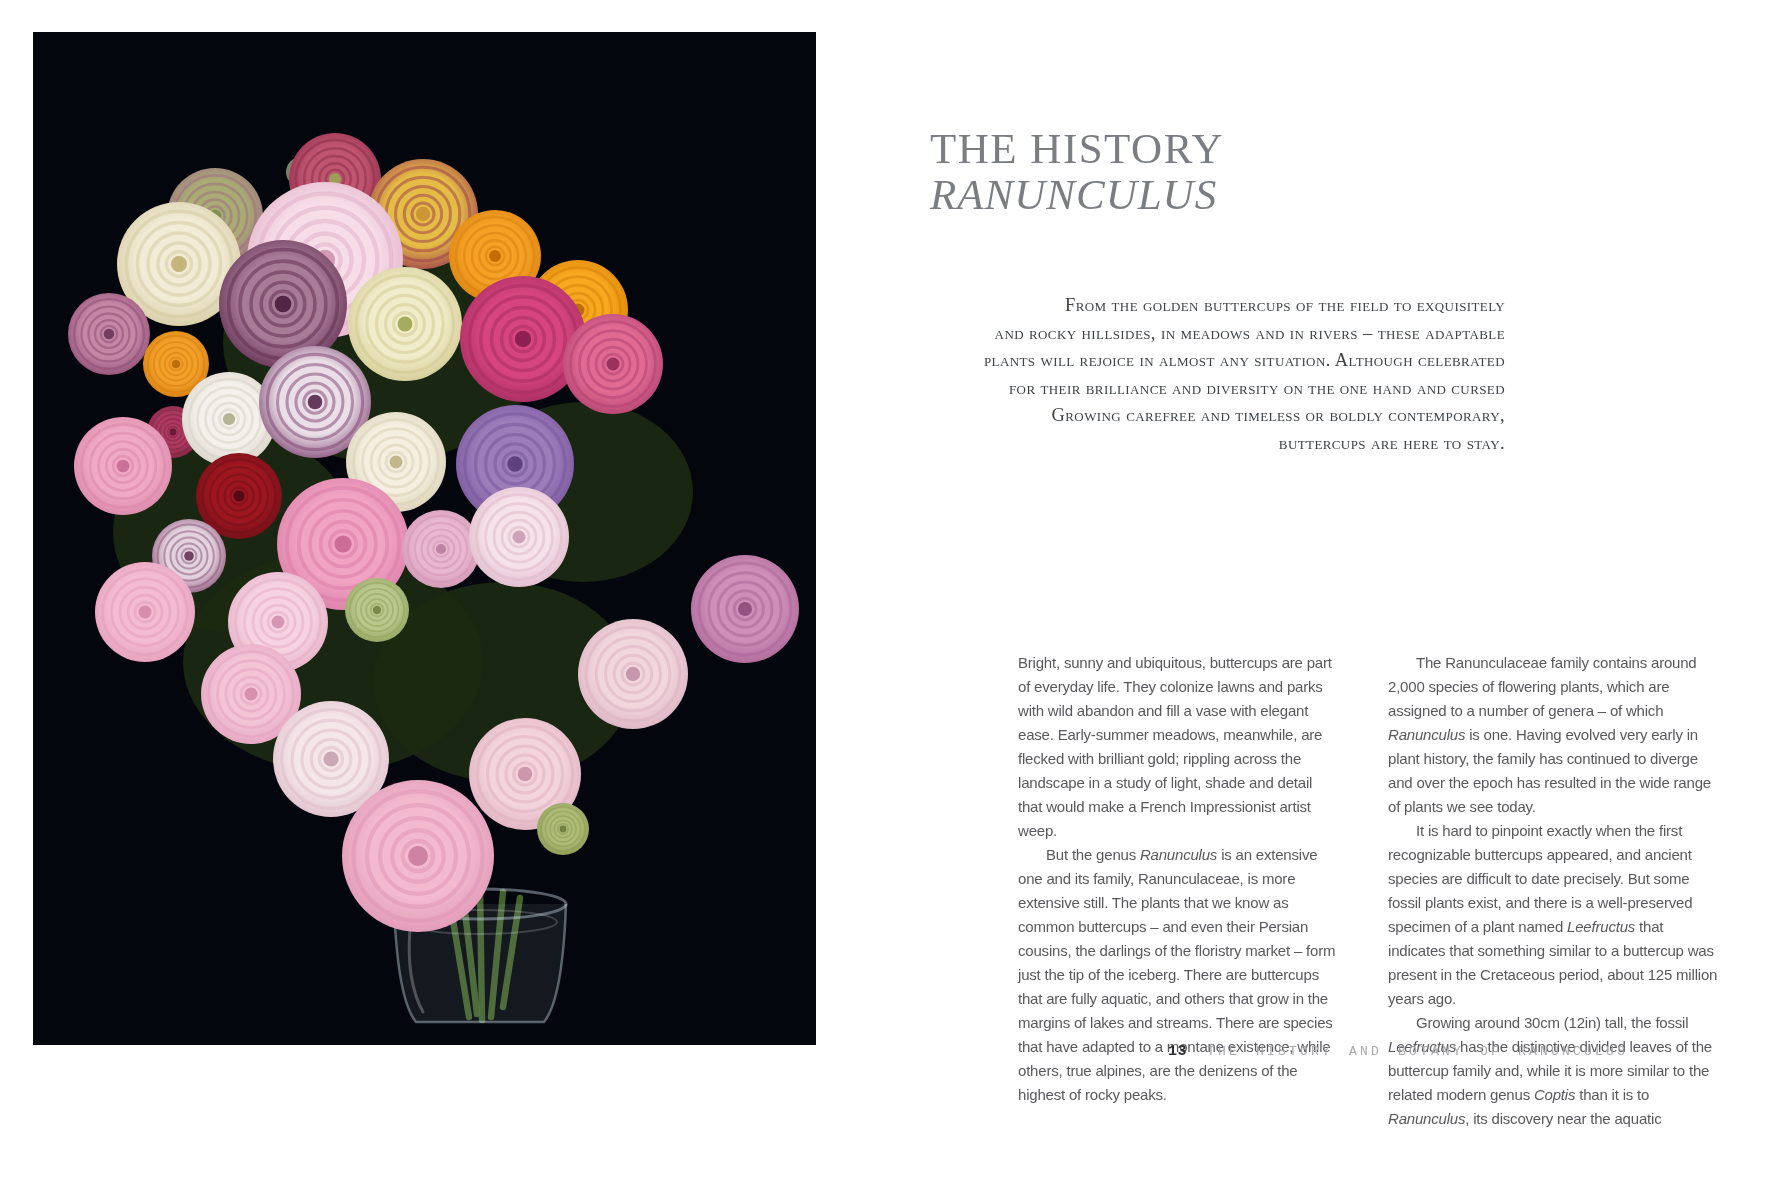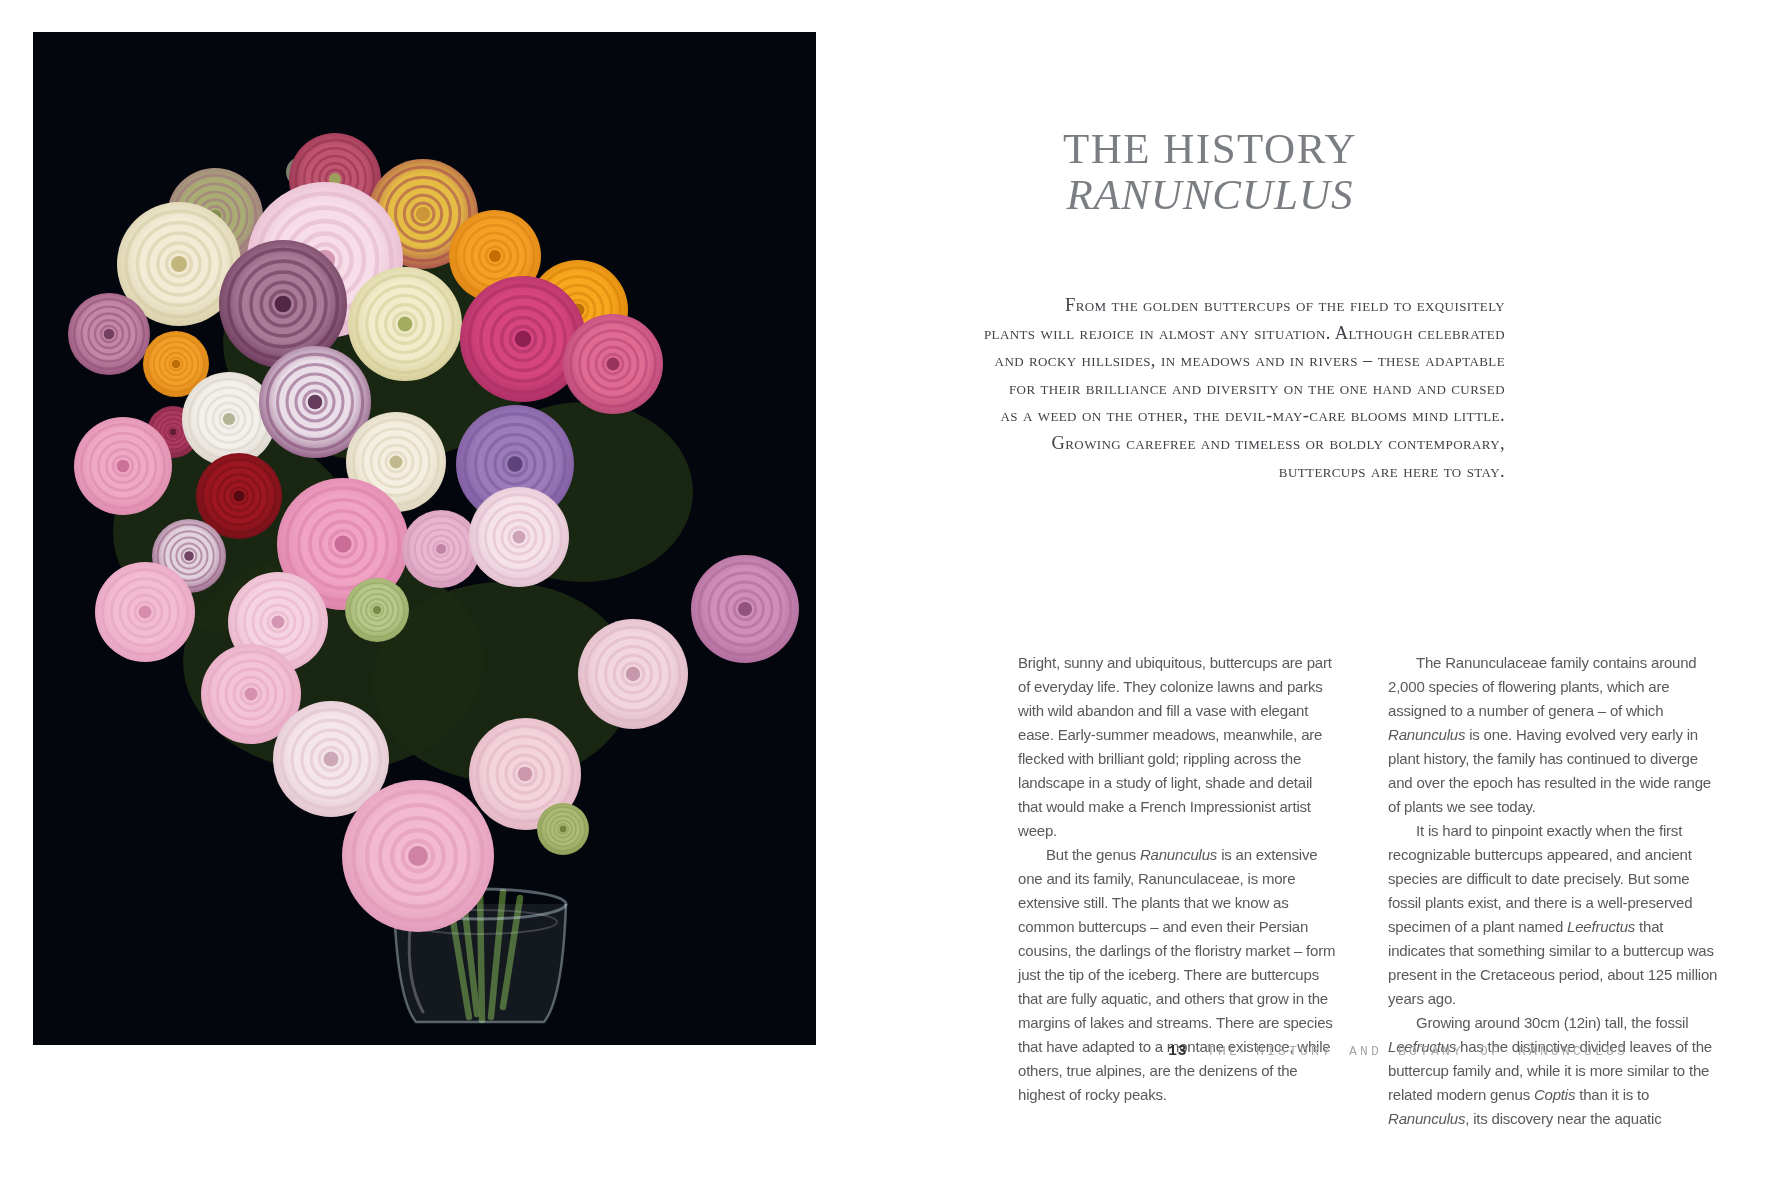--- a/index.html
+++ b/index.html
@@ -6,21 +6,21 @@
   body{
     width:1784px;height:1190px;background:#ffffff;position:relative;overflow:hidden;
     font-family:"Liberation Sans",sans-serif;
   }
   .photo{
     position:absolute;left:33px;top:32px;width:783px;height:1013px;
     background:#04060d;overflow:hidden;
   }
   .photo svg{display:block;}
   .chapter-title{
-    position:absolute;left:930px;top:126px;width:560px;text-align:center;
+    position:absolute;left:930px;top:126px;width:560px;
     font-family:"Liberation Serif",serif;font-size:43px;line-height:46px;
     color:#7a7d82;letter-spacing:1.5px;font-weight:400;
   }
   .chapter-title .t-italic{font-style:italic;letter-spacing:1px;}
   .intro{
     position:absolute;left:915px;top:292px;width:590px;text-align:right;
     font-family:"Liberation Serif",serif;font-variant:small-caps;
     font-size:18.5px;line-height:27.6px;color:#3e4246;letter-spacing:0.4px;
   }
   .intro .intro-line{white-space:nowrap;}
@@ -561,24 +561,23 @@
     </svg>
 </div>
 
 <div class="chapter-title">
   <div>THE HISTORY</div>
   <div class="t-italic">RANUNCULUS</div>
 </div>
 
 <div class="intro">
     <div class="intro-line"><span>From the golden buttercups of the field to exquisitely</span></div>
+    <div class="intro-line"><span>and rocky hillsides, in meadows and in rivers – these adaptable</span></div>
     <div class="intro-line"><span>plants will rejoice in almost any situation. Although celebrated</span></div>
-    <div class="intro-line"><span>and rocky hillsides, in meadows and in rivers – these adaptable</span></div>
     <div class="intro-line"><span>for their brilliance and diversity on the one hand and cursed</span></div>
-    <div class="intro-line"><span>as a weed on the other, the devil-may-care blooms mind little.</span></div>
     <div class="intro-line"><span>Growing carefree and timeless or boldly contemporary,</span></div>
     <div class="intro-line"><span>buttercups are here to stay.</span></div>
   </div>
 
 <div class="body-col col-left">
     <p><span>Bright, sunny and ubiquitous, buttercups are part of everyday life. They colonize lawns and parks with wild abandon and fill a vase with elegant ease. Early-summer meadows, meanwhile, are flecked with brilliant gold; rippling across the landscape in a study of light, shade and detail that would make a French Impressionist artist weep.</span></p>
     <p class="indent"><span>But the genus </span><i>Ranunculus</i><span> is an extensive one and its family, Ranunculaceae, is more extensive still. The plants that we know as common buttercups – and even their Persian cousins, the darlings of the floristry market – form just the tip of the iceberg. There are buttercups that are fully aquatic, and others that grow in the margins of lakes and streams. There are species that have adapted to a montane existence, while others, true alpines, are the denizens of the highest of rocky peaks.</span></p>
   </div>
 
 <div class="body-col col-right">

